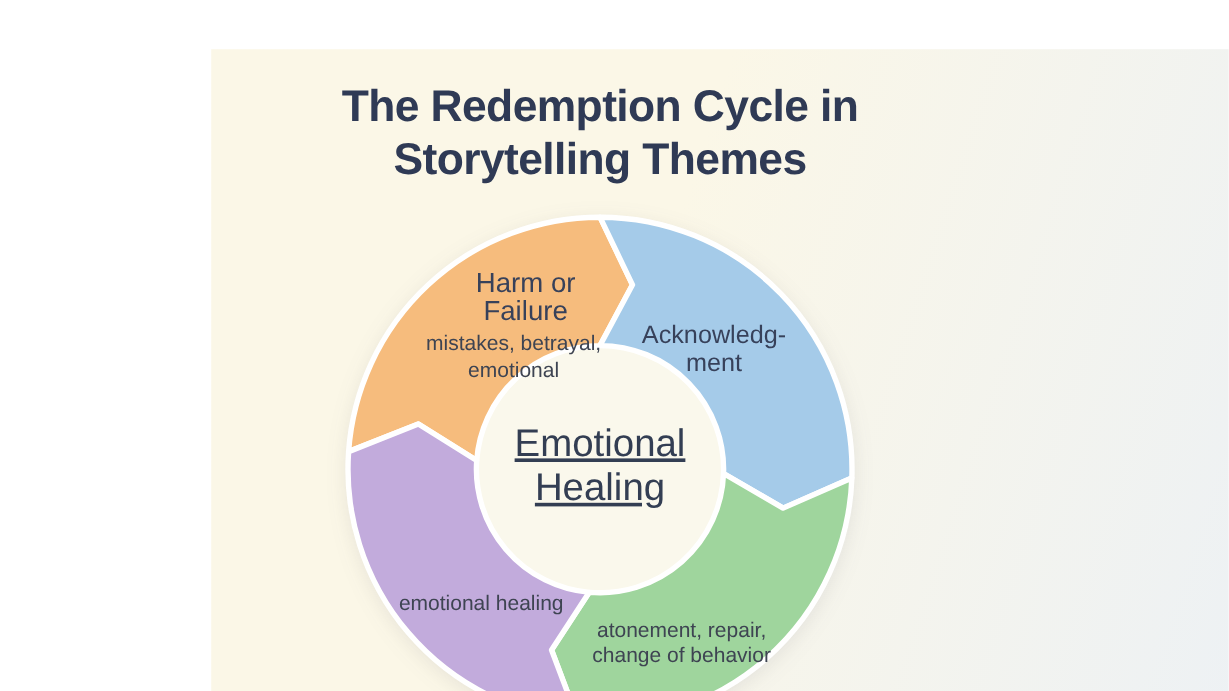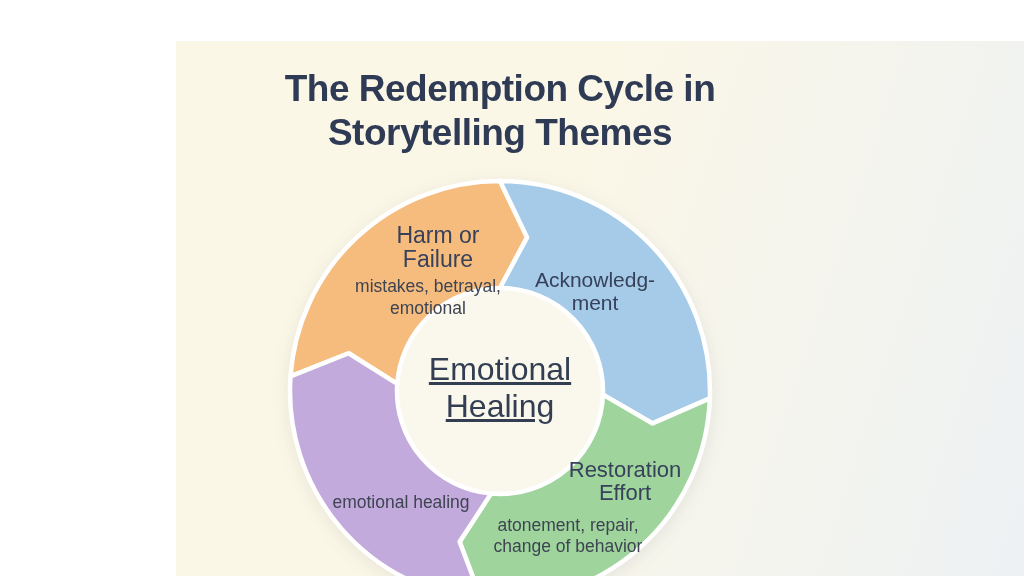--- a/index.html
+++ b/index.html
@@ -55,22 +55,20 @@
     </svg>
 
   <div class="lbl heading lbl-harm-h" style="color: rgb(55, 65, 90);">Harm or
 Failure</div>
   <div class="lbl body lbl-harm-s" style="color: rgb(62, 68, 82);">mistakes, betrayal,
 emotional</div>
 
   <div class="lbl heading lbl-ack-h" style="color: rgb(55, 65, 90);">Acknowledg-
 ment</div>
 
-  <div class="lbl heading lbl-rest-h" style="color: rgb(55, 65, 90);">Restoration
-Effort</div>
   <div class="lbl body lbl-rest-s" style="color: rgb(62, 68, 82);">atonement, repair,
 change of behavior</div>
 
   <div class="lbl body lbl-forg-s" style="color: rgb(62, 68, 82);">emotional healing</div>
 
   <div class="lbl lbl-center" style="color: rgb(51, 62, 83); text-decoration: underline;">Emotional
 Healing</div>
 
 </div>
 

